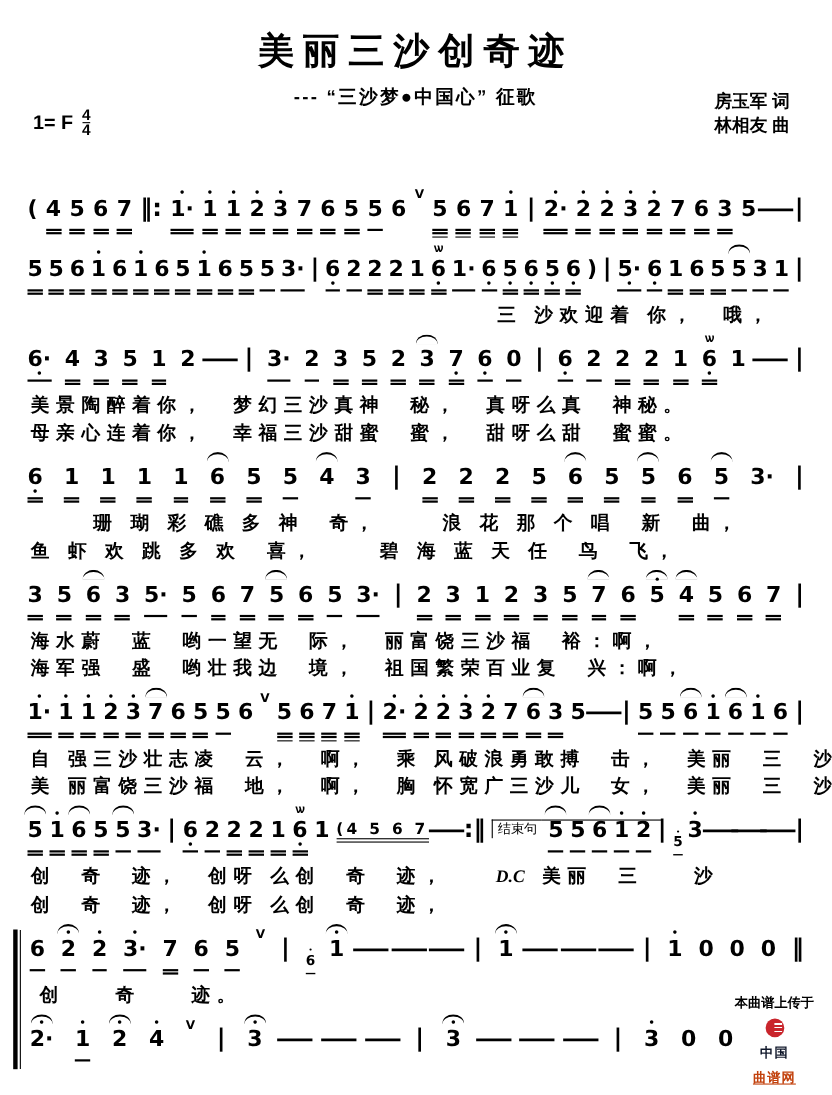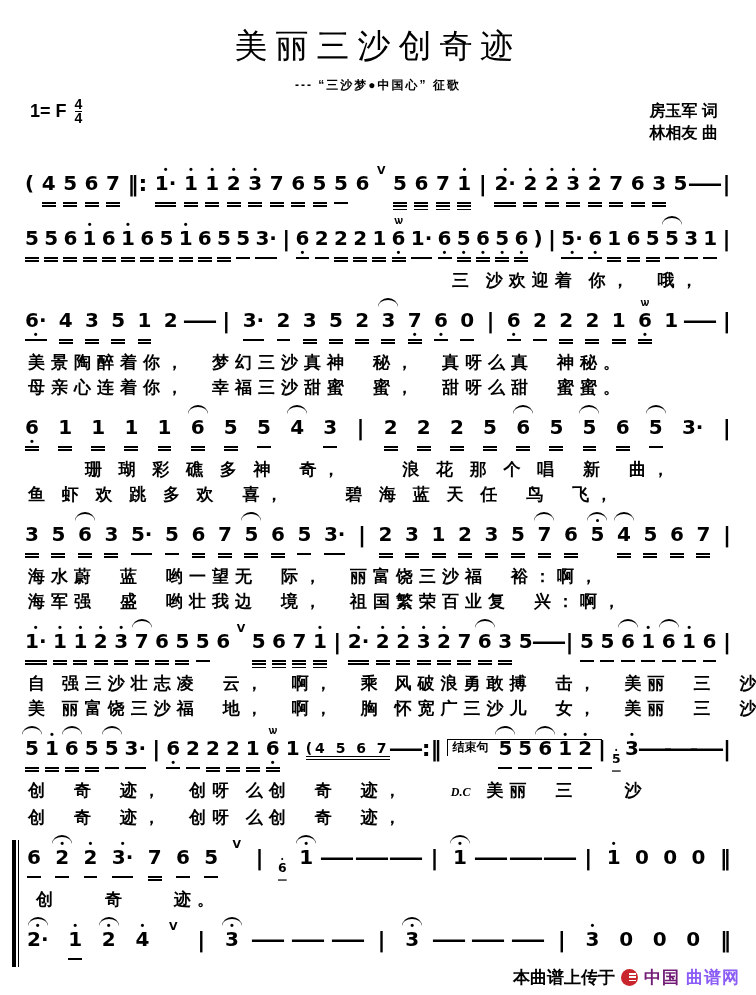--- a/index.html
+++ b/index.html
@@ -1,23 +1,23 @@
 <!DOCTYPE html>
 <html><head>
 <meta charset="utf-8">
 <style>
   html,body{margin:0;padding:0;background:#fff;color:#000;}
   body{width:756px;height:995px;overflow:hidden;position:relative;
        font-family:"Liberation Sans","DejaVu Sans",sans-serif;}
   .page{padding:10px 24px 0 24px;}
 
   
-  .title{text-align:center;font-size:33px;font-weight:normal;letter-spacing:8px;margin-top:14px;}
-  .subtitle{text-align:center;font-size:12px;font-weight:bold;letter-spacing:2px;margin-top:8px;}
-  .credits{position:absolute;right:38px;top:100px;text-align:left;font-size:16px;font-weight:bold;line-height:22px;}
+  .title{text-align:center;font-size:33px;font-weight:bold;letter-spacing:8px;margin-top:14px;}
+  .subtitle{text-align:center;font-size:17px;font-weight:bold;letter-spacing:2px;margin-top:8px;}
+  .credits{position:absolute;right:38px;top:82px;text-align:left;font-size:16px;font-weight:bold;line-height:22px;}
   .keyrow{position:absolute;left:30px;top:98px;font-size:18px;font-weight:bold;display:flex;align-items:center;gap:8px;}
   .frac{display:inline-flex;flex-direction:column;align-items:center;font-size:14px;line-height:13px;font-weight:bold;}
   .frac .den{border-top:1.5px solid #000;}
 
   
   .score{margin-top:72px;}
   .sys{margin-bottom:10px;}
   .notesrow{display:flex;align-items:flex-end;justify-content:space-between;width:100%;margin-bottom:2px;}
   .note{display:inline-flex;flex-direction:column;align-items:center;position:relative;margin:0 1px;}
   .hi,.lo{height:7px;line-height:7px;font-size:11px;font-weight:bold;}
@@ -30,35 +30,35 @@
   .arcshape{width:20px;height:7px;border-top:2px solid #000;border-radius:50% 50% 0 0/100% 100% 0 0;}
   .ferdot{width:3px;height:3px;background:#000;border-radius:50%;margin-top:-2px;}
   .mor{font-size:11px;font-weight:bold;line-height:8px;}
   .br{align-self:flex-start;}
   .br .t{font-size:11px;height:12px;line-height:10px;}
   .grace{transform:scale(0.62);transform-origin:bottom left;margin-right:-6px;}
   .cue{transform:translateY(-16px);align-items:flex-end;}
   .cue .t{font-size:14px;height:15px;line-height:15px;letter-spacing:3px;border-bottom:4px double #000;}
   .lbl{transform:translateY(-20px);}
   .lbl .t{font-size:12px;height:16px;line-height:15px;border:1.5px solid #000;border-bottom:none;
-          border-right:none;padding:0 4px;font-weight:bold;}
+          border-right:none;padding:0 4px;font-weight:normal;}
   .lbl::after{content:"";position:absolute;left:100%;top:0;width:110px;border-top:1.5px solid #000;}
 
   
   .lyr{font-size:17px;font-weight:bold;letter-spacing:6px;line-height:25px;white-space:nowrap;}
   .dc{font-style:italic;font-weight:bold;font-family:"Liberation Serif","DejaVu Serif",serif;
-      letter-spacing:0;margin:0 16px 0 44px;font-size:12px;}
+      letter-spacing:0;margin:0 16px 0 44px;font-size:16px;}
 
   
   .divisi{border-left:4px solid #000;box-shadow:inset 2px 0 0 #fff,inset 3px 0 0 #000;
           padding-left:10px;margin-left:-12px;}
 
   
   .footer{position:absolute;right:14px;bottom:4px;display:flex;align-items:center;gap:6px;
-          font-size:17px;font-weight:bold;background:#fff;padding:2px 2px;}
+          font-size:12px;font-weight:bold;background:#fff;padding:2px 2px;flex-direction:column;}
   .logo{width:17px;height:17px;border-radius:50%;position:relative;display:inline-block;}
   .logo::after{content:"";position:absolute;right:2px;top:4px;width:7px;height:9px;
                background:repeating-linear-gradient(#fff 0 1.5px,transparent 1.5px 3.5px);}
   .sitered{letter-spacing:1px;}
   .sitedark{letter-spacing:1px;}
 </style>
 </head>
 <body>
 
 <div class="page">
@@ -2229,15 +2229,15 @@
           </div>
         </div>
       </div>
     </div>
 
 </div>
 
 <div class="footer">
   <span>本曲谱上传于</span>
   <span class="logo" id="logo" style="background: rgb(201, 37, 44);"></span>
-  <span class="sitered" id="sitered" style="color: #701a75; font-family: Liberation Serif, serif;">中国</span>
-  <span class="sitedark" id="sitedark" style="color: #8b5cf6;">曲谱网</span>
+  <span class="sitered" id="sitered" style="color: #0f172a; font-family: Liberation Serif, serif;">中国</span>
+  <span class="sitedark" id="sitedark" style="color: #c2410c; text-decoration: underline;">曲谱网</span>
 </div>
 
 </body></html>

